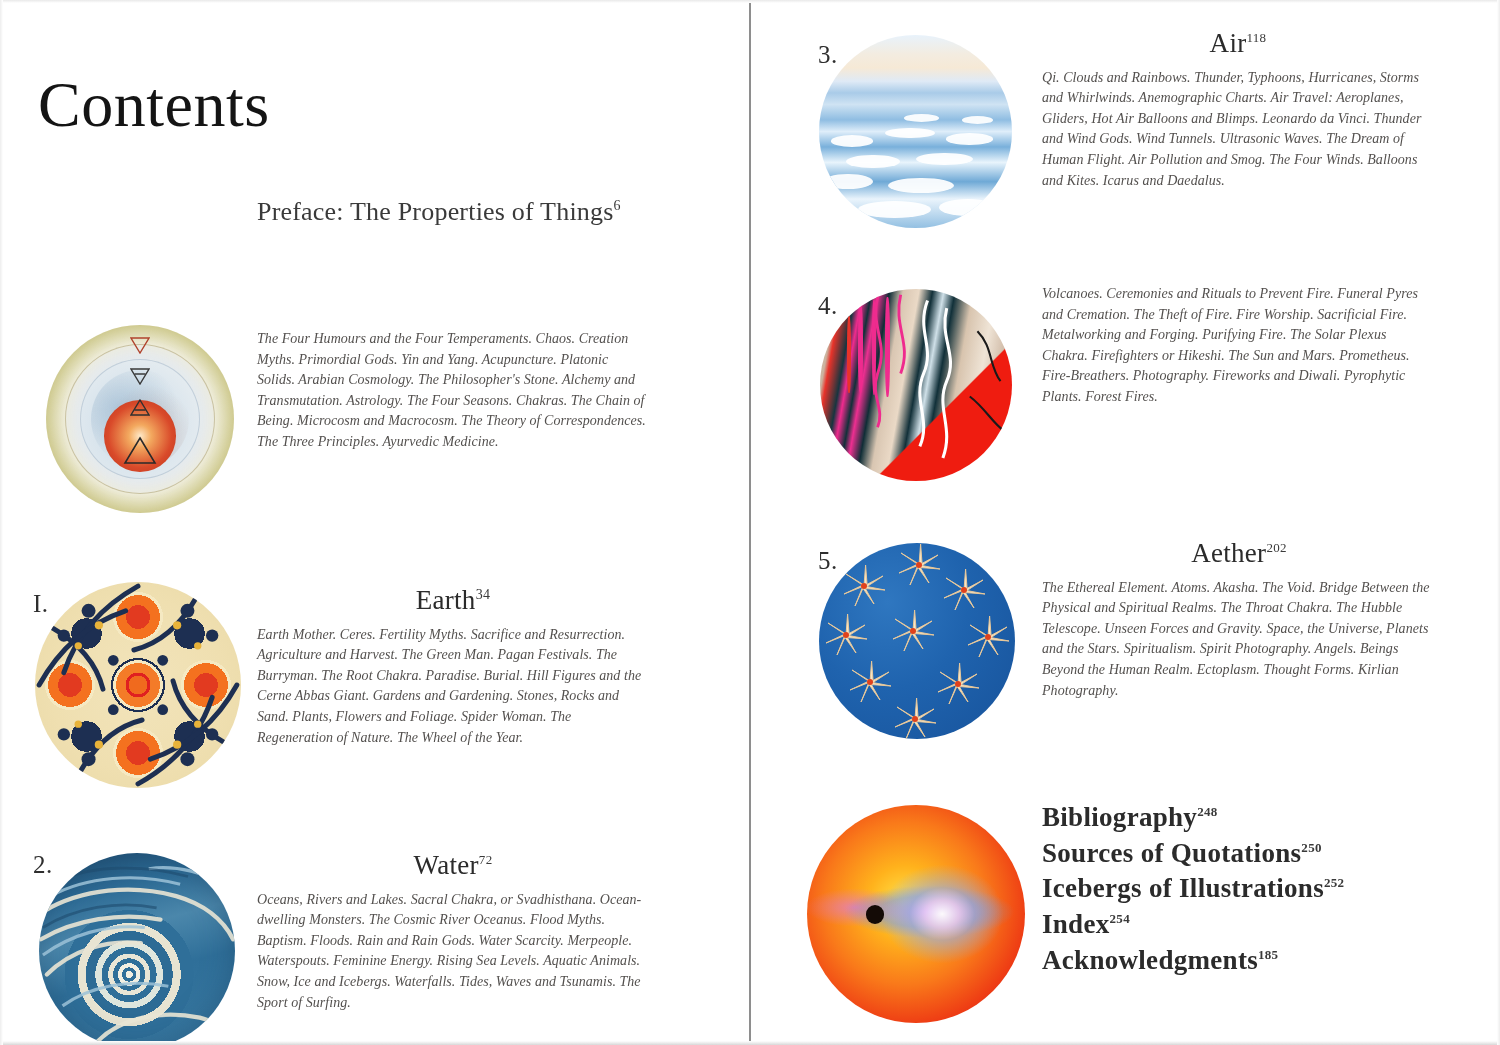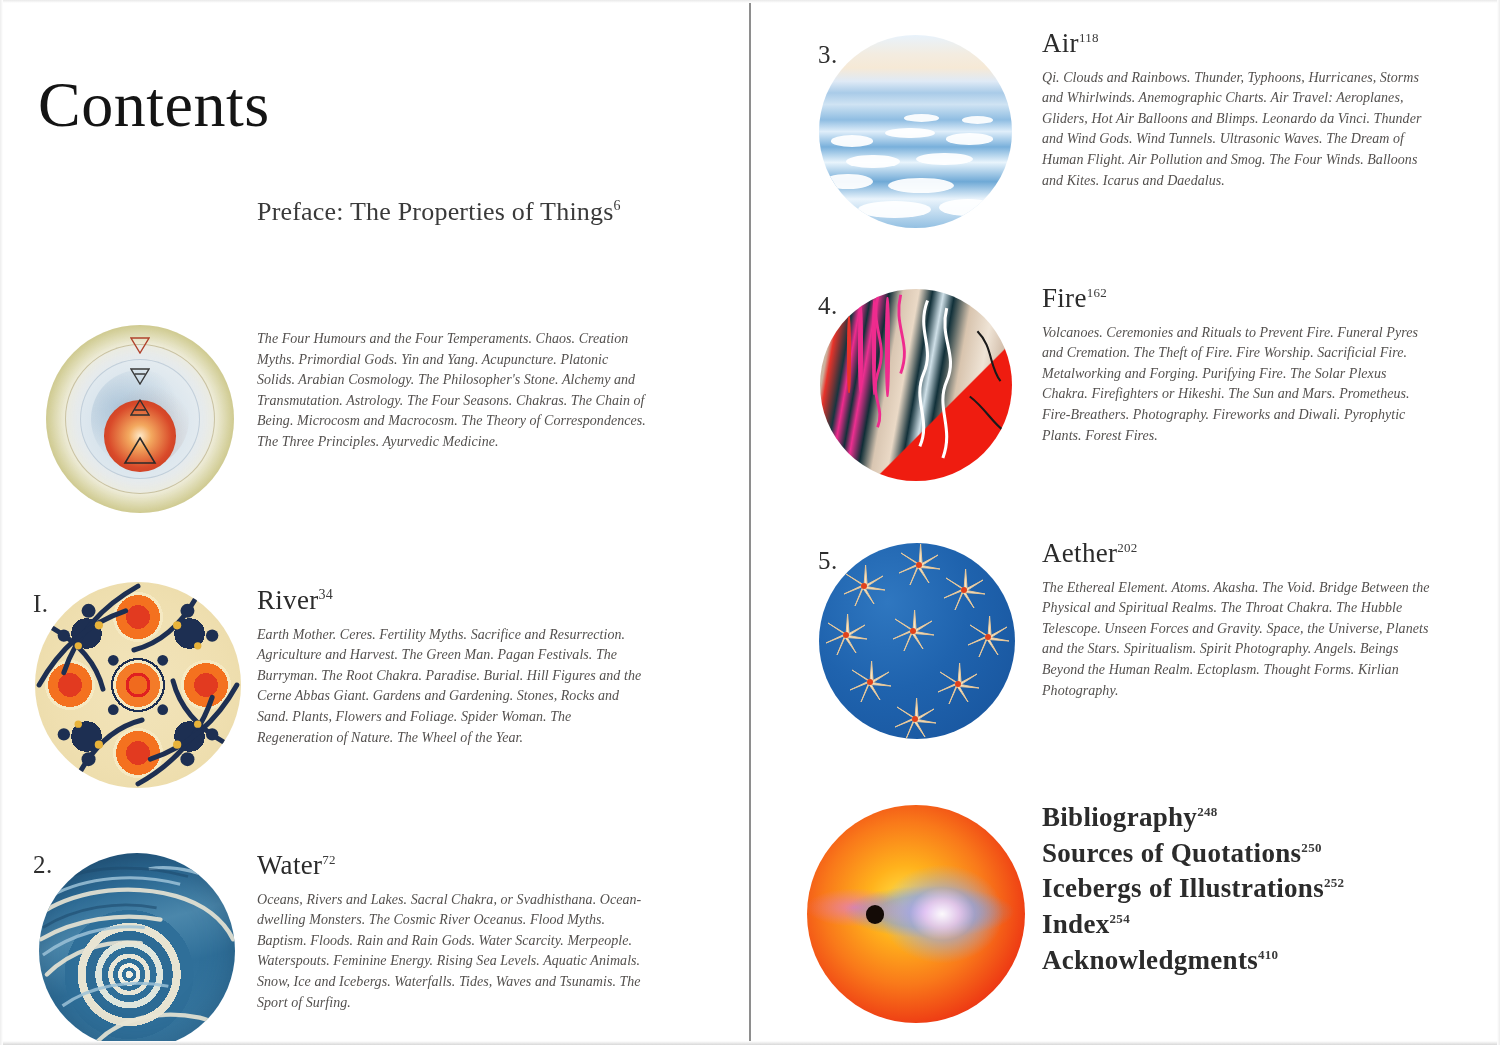--- a/index.html
+++ b/index.html
@@ -88,20 +88,21 @@
     letter-spacing: 0.5px;
   }
 
   .entry-title {
     font-size: 27px;
     color: #2b2b2b;
     letter-spacing: 0.3px;
     line-height: 1.1;
     margin-bottom: 9px;
     white-space: nowrap;
+    text-align: center;
   }
 
   .pg {
     font-size: 14px;
     vertical-align: super;
     letter-spacing: 0.3px;
     color: #3a3a3a;
   }
   .pg-small { font-size: 13px; }
 
@@ -357,21 +358,21 @@
               <circle cx="79" cy="31" r="1.8"></circle>
             <circle cx="21" cy="69" r="1.8"></circle>
               <circle cx="79" cy="69" r="1.8"></circle>
             <circle cx="31" cy="79" r="2"></circle>
               <circle cx="69" cy="79" r="2"></circle>
           </g>
         </svg>
       </div>
 
       <div style="position:absolute; left:257px; top:4px; width:392px;">
-        <div class="entry-title"><span>River</span><span class="pg">34</span></div>
+        <div class="entry-title"><span>Earth</span><span class="pg">34</span></div>
         <div class="entry-desc">Earth Mother. Ceres. Fertility Myths. Sacrifice and Resurrection. Agriculture and Harvest. The Green Man. Pagan Festivals. The Burryman. The Root Chakra. Paradise. Burial. Hill Figures and the Cerne Abbas Giant. Gardens and Gardening. Stones, Rocks and Sand. Plants, Flowers and Foliage. Spider Woman. The Regeneration of Nature. The Wheel of the Year.</div>
       </div>
     </div>
 
     <div class="entry" style="left:0px; top:800px; width:750px; height:210px;">
 
       <span class="entry-num" style="left:33px; top:4px;">2.</span>
 
       <div class="disc art-water" style="left:39px; top:6px; width:196px; height:196px;">
         <svg viewBox="0 0 100 100" style="position:absolute;inset:0;width:100%;height:100%;">
@@ -446,21 +447,20 @@
             <path d="M78 56 C86 62 90 70 96 74"></path>
           </g>
           <g fill="none" stroke="#ef2b8e" stroke-width="1.5">
             <path d="M30 4 C26 20 36 28 30 44 C26 56 34 62 30 72"></path>
             <path d="M42 3 C38 20 48 28 42 44"></path>
           </g>
         </svg>
       </div>
 
       <div style="position:absolute; left:292px; top:4px; width:392px;">
-        <div class="entry-title"><span>Fire</span><span class="pg pg-small">162</span></div>
         <div class="entry-desc">Volcanoes. Ceremonies and Rituals to Prevent Fire. Funeral Pyres and Cremation. The Theft of Fire. Fire Worship. Sacrificial Fire. Metalworking and Forging. Purifying Fire. The Solar Plexus Chakra. Firefighters or Hikeshi. The Sun and Mars. Prometheus. Fire-Breathers. Photography. Fireworks and Diwali. Pyrophytic Plants. Forest Fires.</div>
       </div>
     </div>
 
     <div class="entry" style="left:0px; top:535px; width:750px; height:215px;">
 
       <span class="entry-num" style="left:68px; top:12px;">5.</span>
 
       <div class="disc art-aether" style="left:69px; top:8px; width:196px; height:196px;">
         <div class="star" style="left:51%; top:11%;">
@@ -602,16 +602,16 @@
         <div class="blackdot"></div>
       </div>
     </div>
   </div>
 
   <div class="backmatter">
     <div class="bm-item"><span>Bibliography</span><span class="pg pg-small">248</span></div>
     <div class="bm-item"><span>Sources of Quotations</span><span class="pg pg-small">250</span></div>
     <div class="bm-item"><span>Icebergs of Illustrations</span><span class="pg pg-small">252</span></div>
     <div class="bm-item"><span>Index</span><span class="pg pg-small">254</span></div>
-    <div class="bm-item"><span>Acknowledgments</span><span class="pg pg-small">410</span></div>
+    <div class="bm-item"><span>Acknowledgments</span><span class="pg pg-small">185</span></div>
   </div>
 
 </div>
 
 </body></html>

